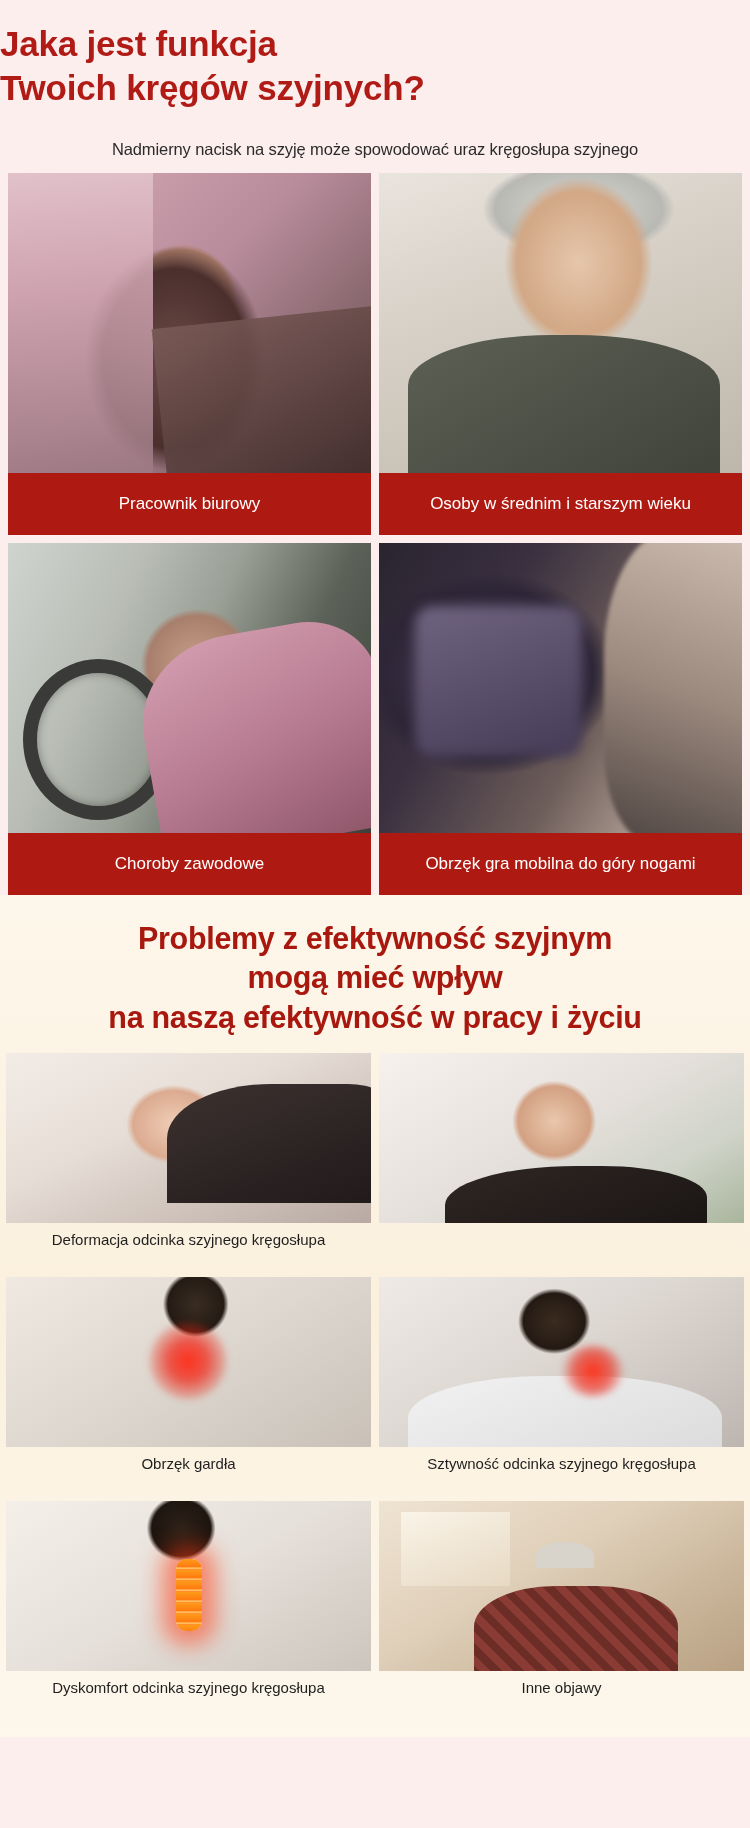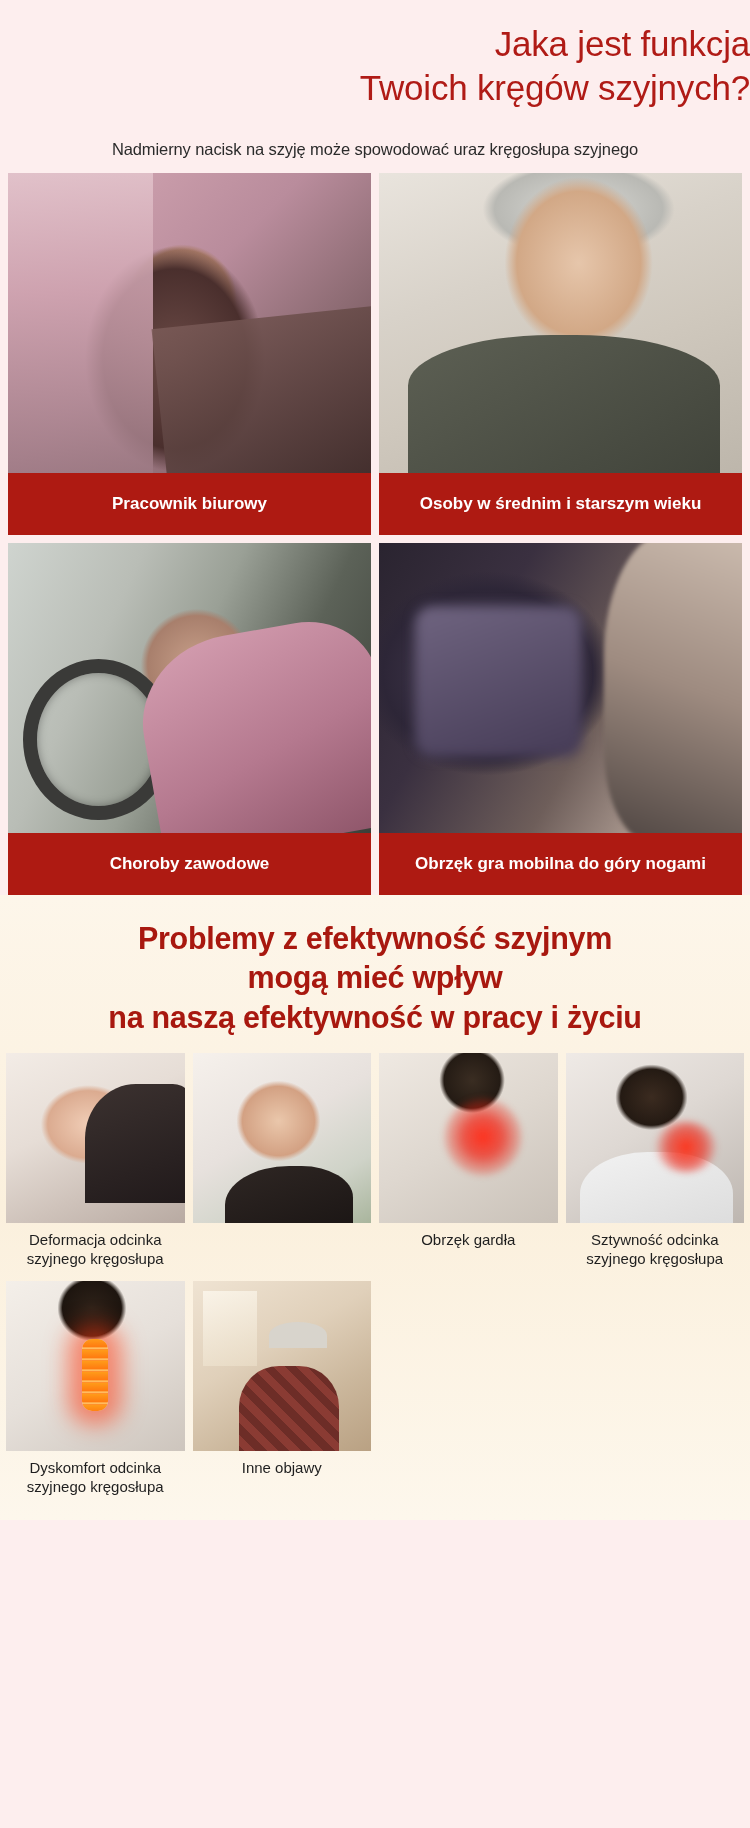--- a/index.html
+++ b/index.html
@@ -12,24 +12,24 @@
     background: #fdeeee;
     overflow-x: hidden;
   }
 
   
   .sec1 {
     background: #fdeeee;
     padding: 22px 0 0 0;
   }
   .head1 {
-    text-align: right;
+    text-align: left;
     color: #b01b16;
     font-size: 35px;
-    font-weight: normal;
+    font-weight: bold;
     line-height: 1.25;
     letter-spacing: -0.2px;
   }
   .sub1 {
     text-align: center;
     color: #2b2b2b;
     font-size: 16.5px;
     margin-top: 30px;
     margin-bottom: 14px;
     letter-spacing: -0.1px;
@@ -38,21 +38,20 @@
   .grid2 {
     display: grid;
     grid-template-columns: 1fr 1fr;
     gap: 8px;
     padding: 0 8px 0 8px;
   }
   .card {
     position: relative;
     overflow: hidden;
     background: #ddd;
-    font-weight: bold;
   }
   .photo {
     position: relative;
     height: 300px;
     overflow: hidden;
   }
   .photo.short { height: 290px; }
   .cap {
     background: #ae1a12;
     color: #fff;
@@ -162,21 +161,21 @@
     text-align: center;
     color: #a8180f;
     font-size: 30.5px;
     font-weight: bold;
     line-height: 1.3;
     letter-spacing: -0.3px;
     padding: 0 8px;
   }
   .grid3 {
     display: grid;
-    grid-template-columns: 1fr 1fr 1fr 1fr;
+    grid-template-columns: 1fr 1fr;
     gap: 6px 8px;
     padding: 16px 6px 0 6px;
   }
   .cell { }
   .cellphoto {
     height: 170px;
     position: relative;
     overflow: hidden;
   }
   .cellcap {

